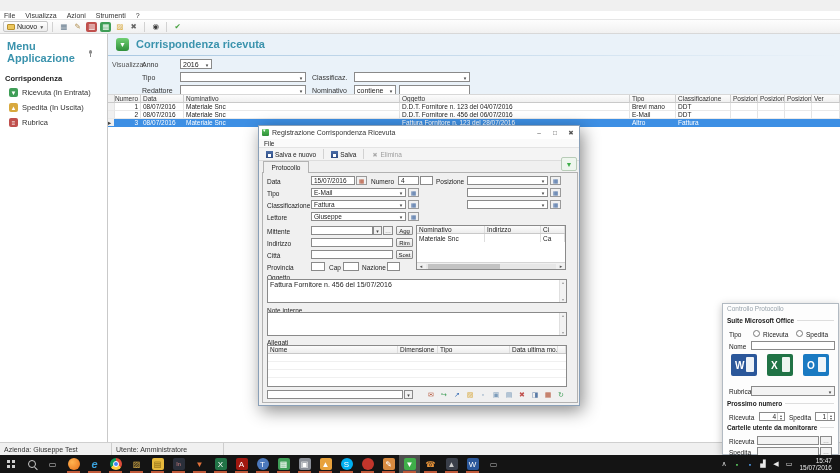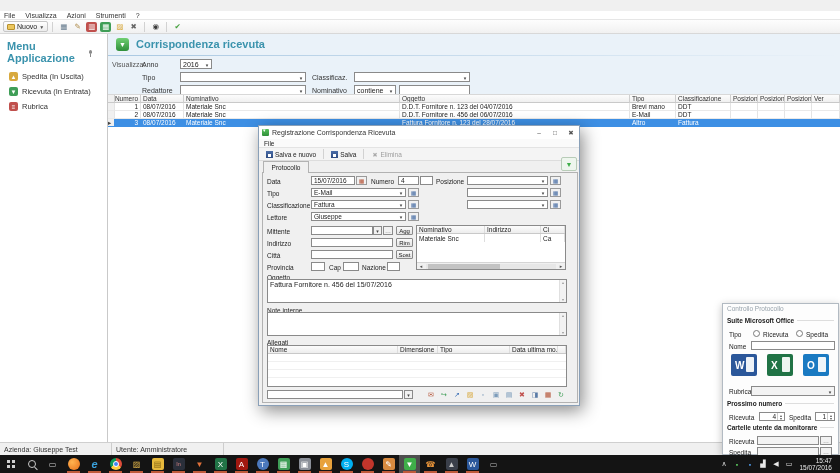--- a/index.html
+++ b/index.html
@@ -197,27 +197,28 @@
         </span>
       </div>
   </div>
 
   <div class="bodywrap">
     <aside class="sidebar">
       <div class="sb-title">
         <span>Menu Applicazione</span>
         <span class="pin"></span>
       </div>
+      <div class="sb-head">Corrispondenza</div>
+      <div class="sb-item">
+        <span class="icn ic-in">▼</span>
+        <span>Ricevuta (In Entrata)</span>
+      </div>
       <div class="sb-item">
         <span class="icn ic-out">▲</span>
         <span>Spedita (In Uscita)</span>
-      </div>
-      <div class="sb-item">
-        <span class="icn ic-in">▼</span>
-        <span>Ricevuta (In Entrata)</span>
       </div>
       <div class="sb-item">
         <span class="icn ic-rub">≡</span>
         <span>Rubrica</span>
       </div>
     </aside>
 
     <section class="main">
       <div class="m-band"></div>
       <span class="mlogo"></span>

